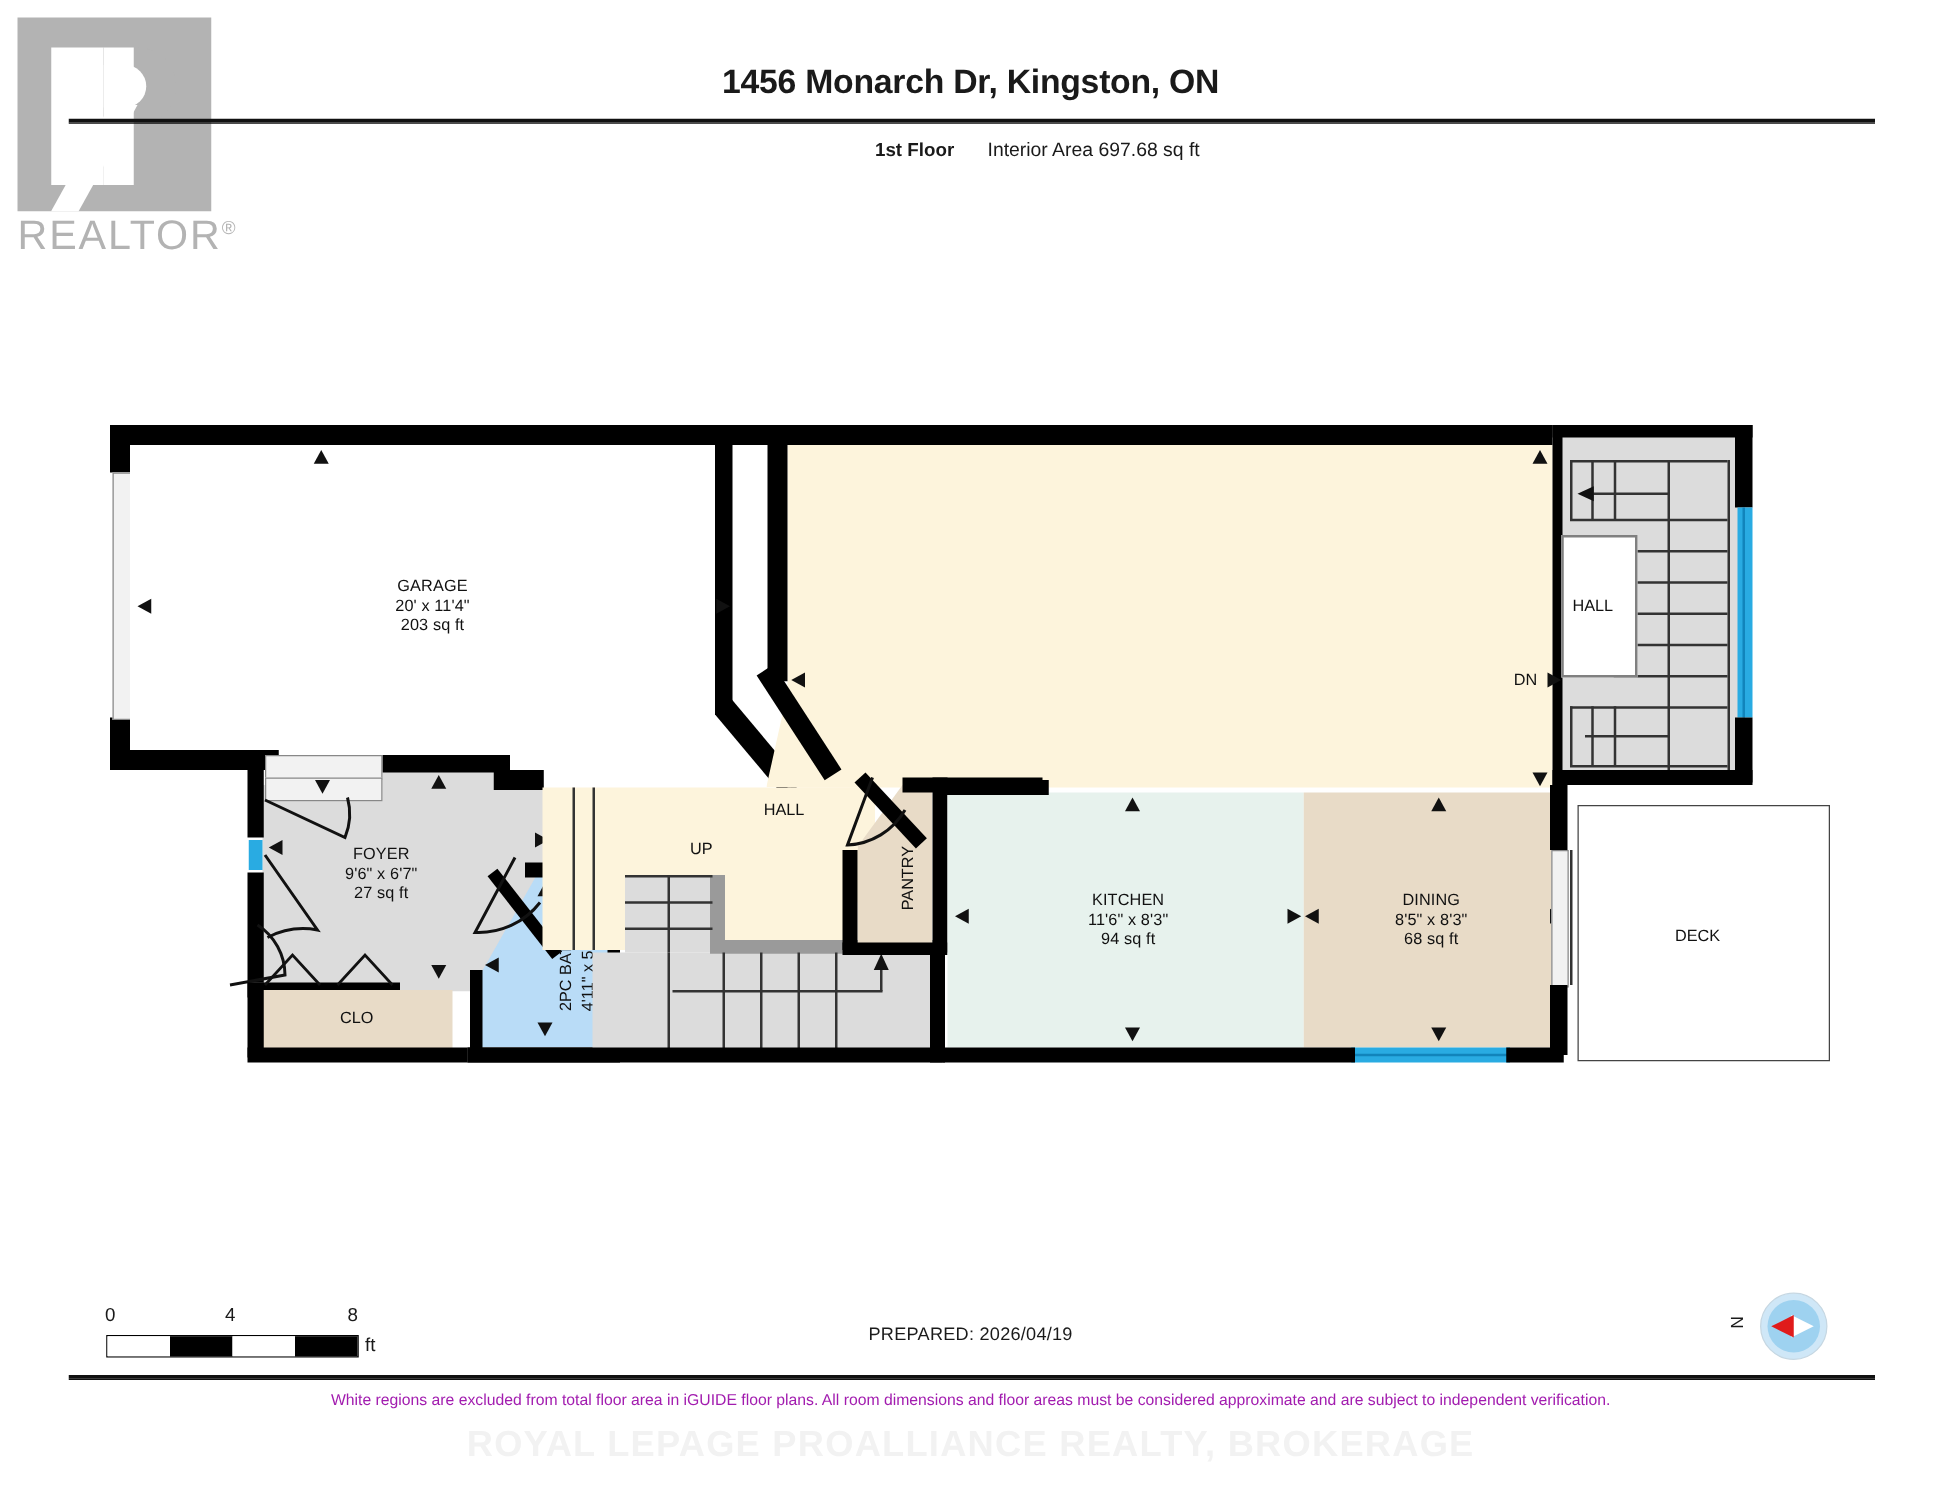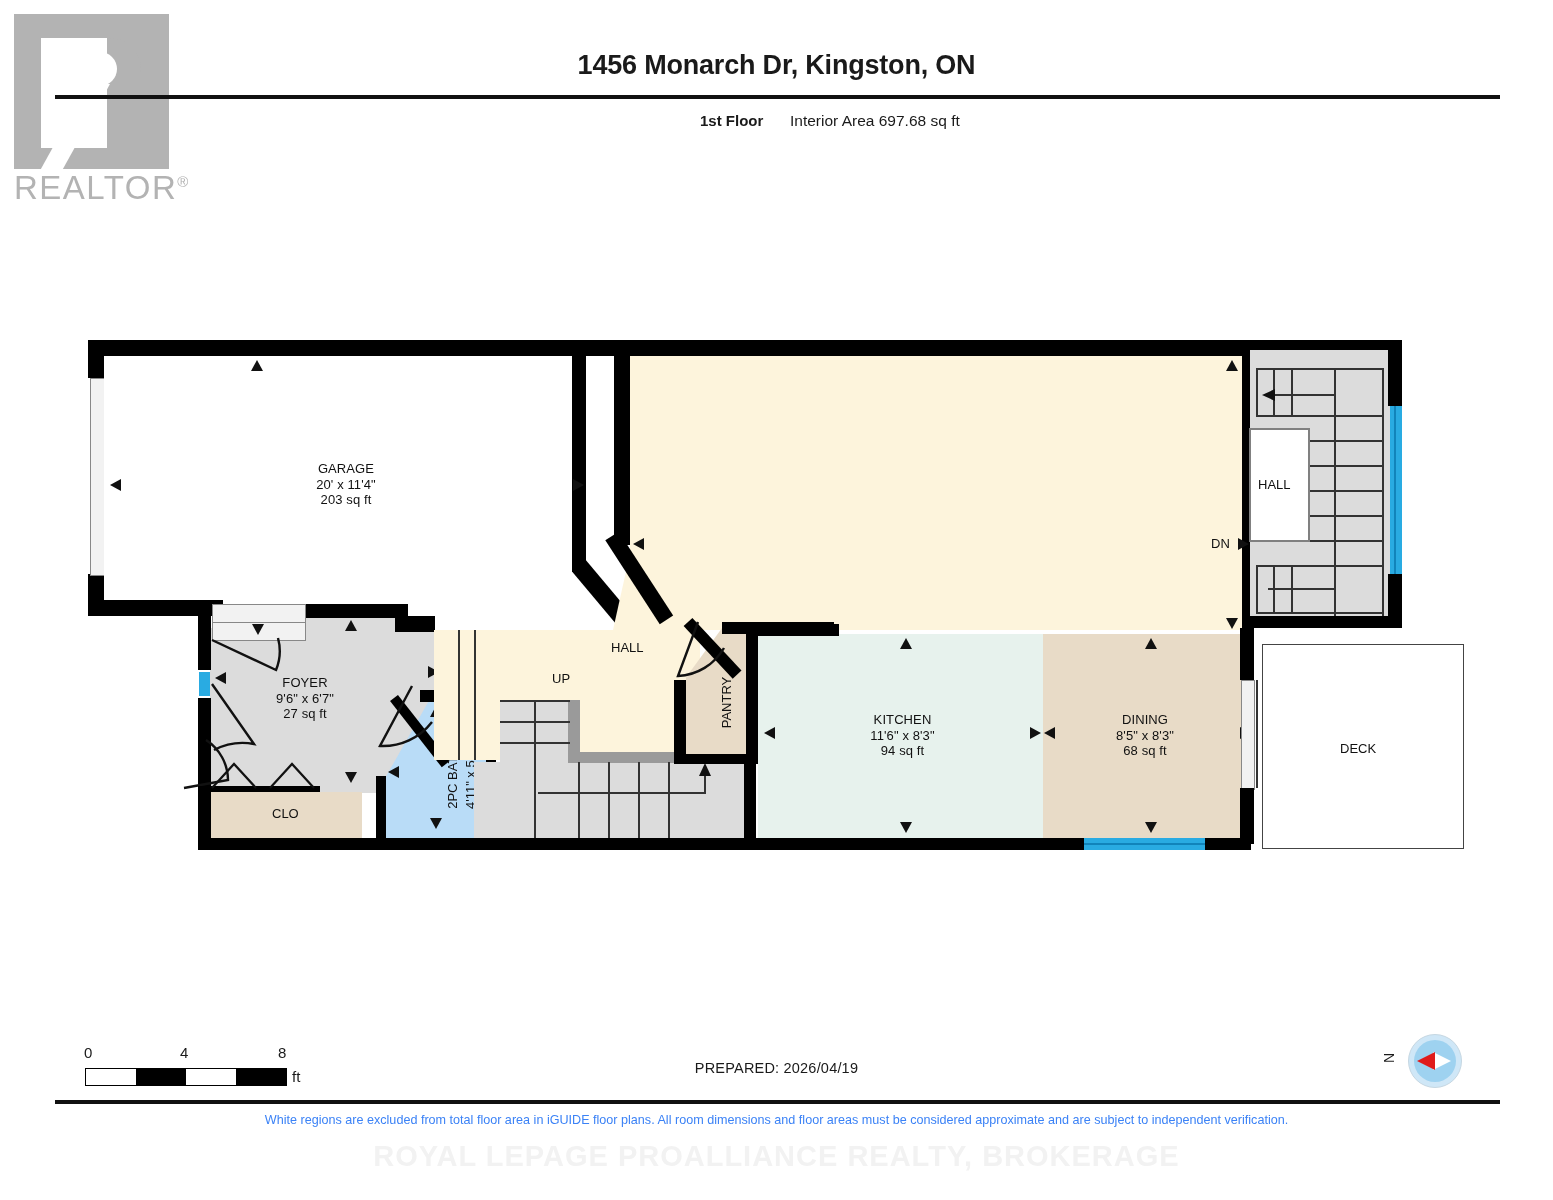--- a/index.html
+++ b/index.html
@@ -82,21 +82,21 @@
       background:#cfe7f7;border:1px solid #c6d7e2;}
   #compass .ring{position:absolute;left:5px;top:5px;width:42px;height:42px;border-radius:50%;background:#9ed2f0;}
   #compass .tri-w{position:absolute;left:24px;top:17px;width:0;height:0;
       border-top:9px solid transparent;border-bottom:9px solid transparent;border-left:18px solid #fff;}
   #compass .tri-r{position:absolute;left:8px;top:17px;width:0;height:0;
       border-top:9px solid transparent;border-bottom:9px solid transparent;border-right:18px solid #e01b1b;}
   #compass-n{left:1384px;top:1050px;font-size:14px;transform:rotate(-90deg);}
 
   #footer-rule{left:55px;top:1100px;width:1445px;height:0;
       border-top:3px solid #111;border-bottom:1px solid #111;}
-  #disclaimer{left:0;top:1113px;width:1553px;text-align:center;font-size:12.6px;color:#3b82f6;}
+  #disclaimer{left:0;top:1113px;width:1553px;text-align:center;font-size:12.6px;color:#a21caf;}
 
   #watermark{left:0;top:1140px;width:1553px;text-align:center;
       font-size:29px;letter-spacing:1px;color:#f2f2f2;font-weight:bold;}
 </style>
 </head>
 <body>
 
 <div class="abs" id="realtor-logo">
   <div class="sq"></div>
   <div class="bar-l"></div>

